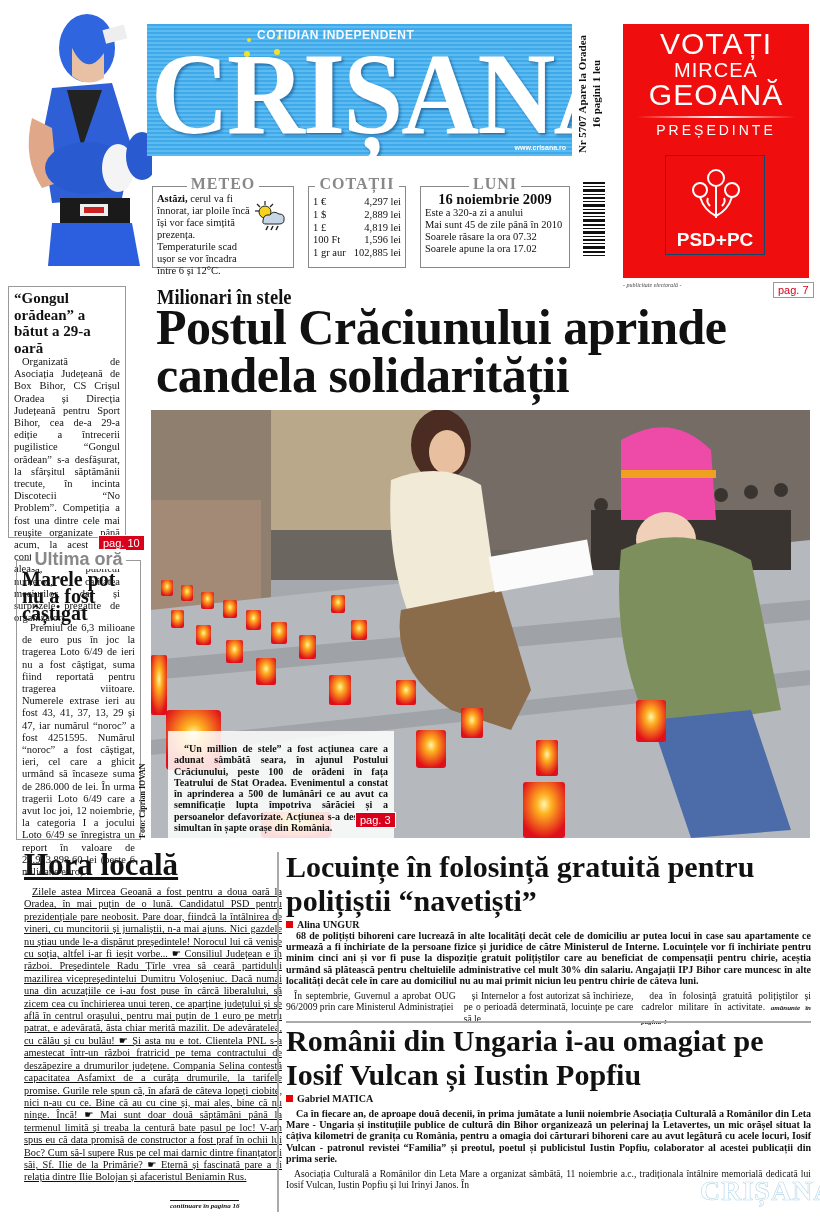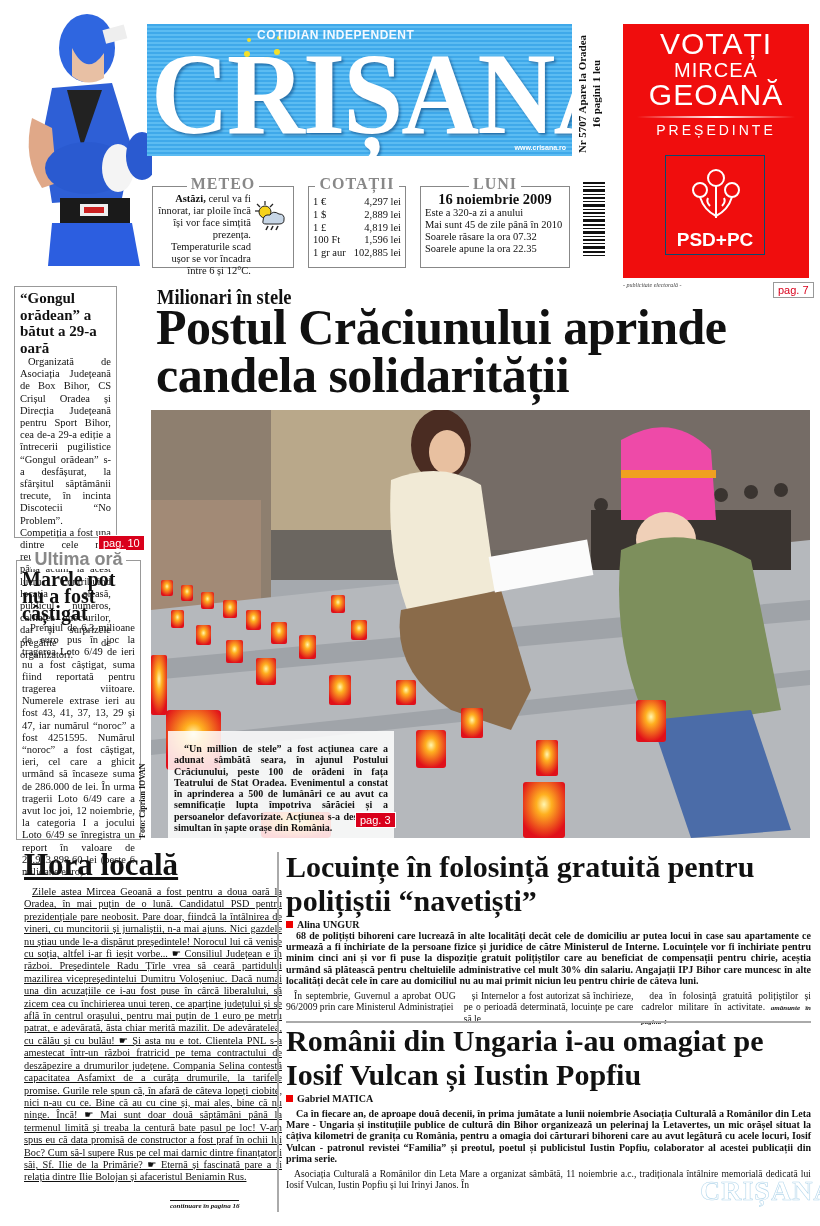--- a/index.html
+++ b/index.html
@@ -19,21 +19,21 @@
   
   #issue { left: 575px; top: 24px; width: 40px; height: 140px; }
   #issue .v { position: absolute; left: 0; top: 0; width: 140px; height: 40px; transform: rotate(-90deg) translateX(-140px); transform-origin: left top; font-weight: bold; font-size: 11px; line-height: 14px; text-align: center; }
   #barcode { left: 583px; top: 180px; width: 30px; height: 82px; }
 
   
   .infobox { position: absolute; border: 1px solid #888; background: #fff; font-size: 11px; line-height: 12.5px; }
   .infobox .hdr { position: absolute; top: -9px; left: 0; right: 0; text-align: center; }
   .infobox .hdr span { background: #fff; padding: 0 4px; font-size: 16px; letter-spacing: 1px; color: #888; font-weight: bold; }
   #meteo { left: 152px; top: 186px; width: 142px; height: 82px; padding: 6px 4px 2px 4px; }
-  #meteo .txt { font-size: 10.5px; line-height: 12px; text-align: right; }
+  #meteo .txt { font-size: 10.5px; line-height: 12px; }
   #meteo .txt b { font-weight: bold; }
   #sun { position: absolute; right: 6px; top: 12px; width: 36px; height: 34px; background: #fff; }
   #cotatii { left: 308px; top: 186px; width: 98px; height: 82px; padding: 9px 4px 2px 4px; }
   #cotatii table { width: 100%; border-collapse: collapse; font-size: 10.5px; }
   #cotatii td { line-height: 12.8px; padding: 0; }
   #cotatii td.r { text-align: right; }
   #luni { left: 420px; top: 186px; width: 150px; height: 82px; padding: 6px 4px 2px 4px; }
   #luni .date { font-weight: bold; font-size: 14.5px; text-align: center; margin-bottom: 1px; }
   #luni .line { font-size: 10.5px; line-height: 12px; }
 
@@ -47,21 +47,21 @@
   #ad .logo { position: absolute; left: 42px; top: 131px; width: 100px; height: 100px; border: 1px solid #0c4a6e; }
   #ad .logo .party { position: absolute; bottom: 4px; left: 0; right: 0; font-weight: bold; font-size: 19px; line-height: 20px; }
   #ad .logo svg { position: absolute; left: 22px; top: 10px; }
   #ad-note { left: 623px; top: 282px; width: 100px; font-size: 6px; font-style: italic; color: #444; }
   .pag { position: absolute; background: #d9001b; color: #fff; font-family: "Liberation Sans", sans-serif; font-weight: normal; font-size: 11px; padding: 0 4px; line-height: 14px; border: 1px solid #fff; }
   .pag.outline { background: #fff; color: #d9001b; border: 1px solid #999; }
   #pag7 { left: 773px; top: 282px; }
 
   
   .sidebox { position: absolute; border: 1px solid #999; padding: 3px 5px; }
-  #gong { left: 14px; top: 286px; width: 103px; height: 252px; }
+  #gong { left: 8px; top: 286px; width: 118px; height: 252px; }
   #gong h3 { font-size: 15px; line-height: 16.5px; font-weight: bold; }
   #gong p, #ultima p { font-size: 10.5px; line-height: 12.2px; text-align: justify; text-indent: 8px; }
   #pag10 { left: 98px; top: 535px; }
   #ultima { left: 16px; top: 560px; width: 125px; height: 280px; padding-top: 10px; }
   #ultima .hdr { position: absolute; top: -12px; left: 0; right: 0; text-align: center; }
   #ultima .hdr span { background: #fff; padding: 0 3px; font-size: 18px; color: #888; font-weight: bold; font-family: "Liberation Sans", sans-serif; }
   #ultima h3 { font-size: 20px; line-height: 17px; font-weight: bold; }
 
   
   #kicker { left: 157px; top: 285px; font-size: 21px; font-weight: bold; transform: scaleX(0.88); transform-origin: left; }
@@ -212,21 +212,21 @@
   </tbody>
     </table>
 </div>
 
 <div id="luni" class="infobox">
   <div class="hdr"><span>LUNI</span></div>
   <div class="date">16 noiembrie 2009</div>
   <div class="line">Este a 320-a zi a anului</div>
   <div class="line">Mai sunt 45 de zile până în 2010</div>
   <div class="line">Soarele răsare la ora 07.32</div>
-  <div class="line">Soarele apune la ora 22.35</div>
+  <div class="line">Soarele apune la ora 17.02</div>
 </div>
 
 <div id="ad" class="abs">
   <div class="votati">VOTAȚI</div>
   <div class="mircea">MIRCEA</div>
   <div class="geoana">GEOANĂ</div>
   <div class="line"></div>
   <div class="pres">PREȘEDINTE</div>
   <div class="logo">
     <svg width="56" height="58" viewBox="0 0 56 58">

